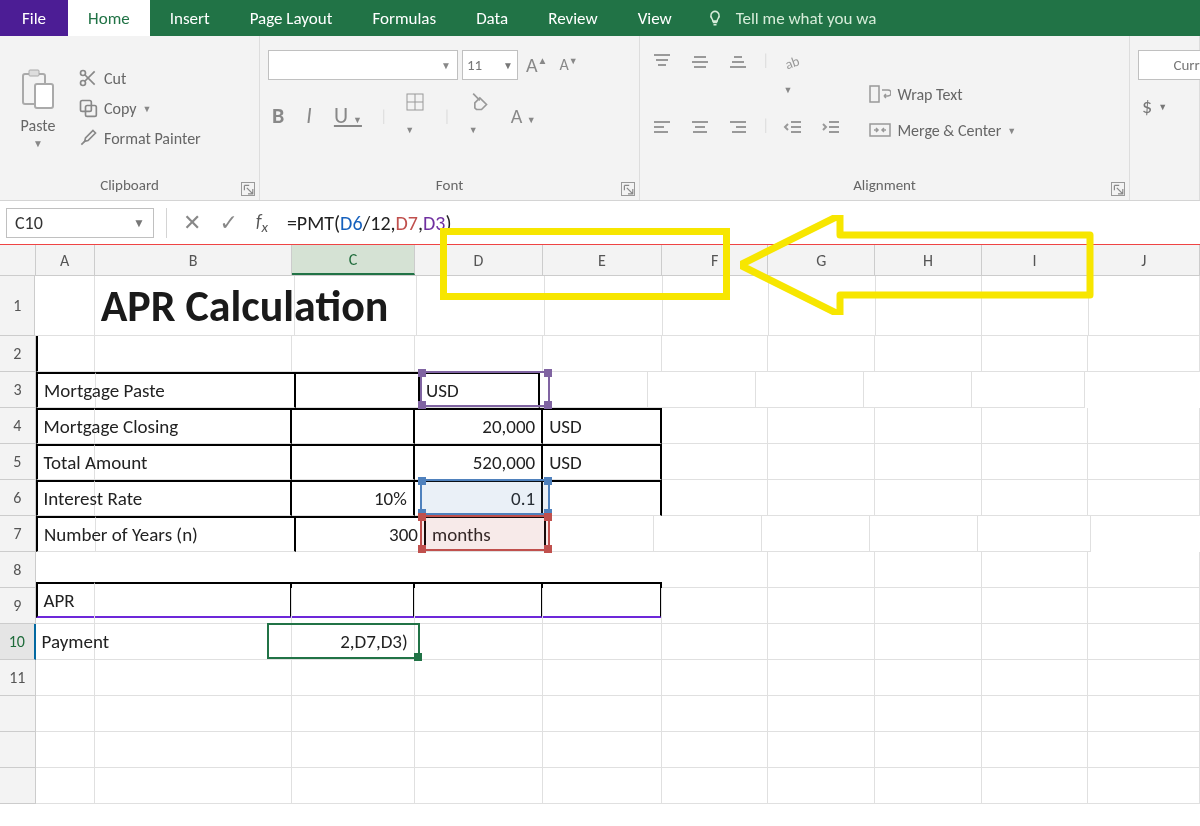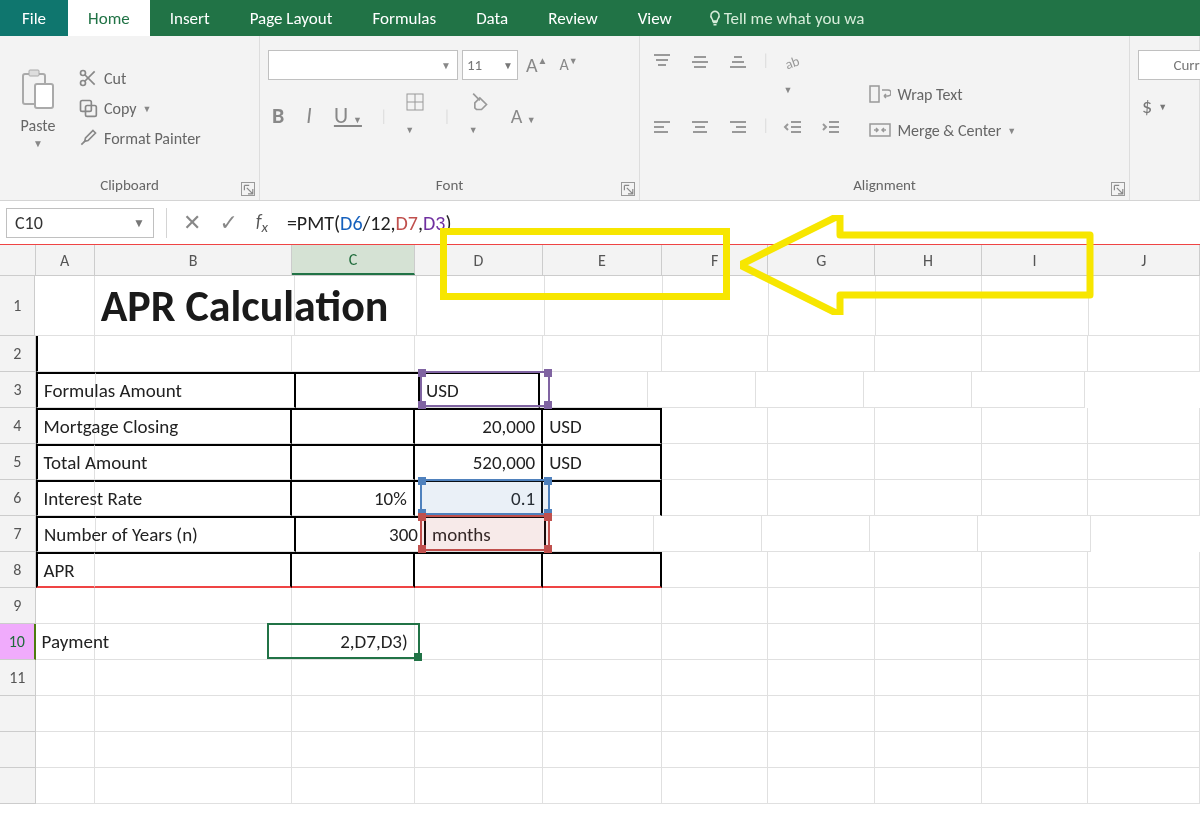--- a/index.html
+++ b/index.html
@@ -1,23 +1,23 @@
 <!DOCTYPE html>
 <html><head>
 <meta charset="utf-8">
 <style>
 * { box-sizing: border-box; margin: 0; padding: 0; }
 body { font-family: "Segoe UI", Calibri, sans-serif; background: #fff; width: 1200px; height: 826px; overflow: hidden; position: relative; }
 
 
 .tabs { display: flex; background: #217346; height: 36px; color: #fff; align-items: stretch; }
 .tab { padding: 8px 20px; display: flex; align-items: center; font-size: 17px; cursor: pointer; }
-.tab.file { background: #0f766e; padding: 0 22px; }
+.tab.file { background: #4c1d95; padding: 0 22px; }
 .tab.active { background: #fff; color: #217346; font-weight: 400; }
-.tell { display: flex; align-items: center; gap: 0; padding: 0 14px; font-size: 17px; color: #d6ecd9; }
+.tell { display: flex; align-items: center; gap: 12px; padding: 0 14px; font-size: 17px; color: #d6ecd9; }
 
 
 .ribbon { background: #f3f3f3; height: 165px; border-bottom: 1px solid #d4d4d4; display: flex; position: relative; }
 .group { padding: 6px 8px 4px 8px; border-right: 1px solid #ddd; display: flex; flex-direction: column; justify-content: space-between; }
 .group-content { display: flex; gap: 6px; flex: 1; }
 .group-label { text-align: center; font-size: 15px; color: #666; padding: 2px 0; }
 .big-btn { display: flex; flex-direction: column; align-items: center; justify-content: center; width: 60px; gap: 2px; color: #666; }
 .icon-wrap { height: 48px; display: flex; align-items: center; justify-content: center; }
 .small-btns { display: flex; flex-direction: column; gap: 6px; justify-content: center; text-align: center; }
 .small-btn { display: flex; align-items: center; gap: 6px; font-size: 16px; color: #666; padding: 2px 4px; }
@@ -46,27 +46,27 @@
 
 
 .grid-wrap { position: relative; }
 .col-headers { display: flex; background: #f3f3f3; border-bottom: 1px solid #ccc; }
 .corner { width: 36px; height: 30px; border-right: 1px solid #ccc; background: #f3f3f3; }
 .col-h { height: 30px; border-right: 1px solid #ccc; display: flex; align-items: center; justify-content: center; font-size: 16px; color: #555; }
 .col-h.active { background: #d5e2d4; color: #1e6b3a; border-bottom: 2px solid #217346; }
 .rows { display: flex; flex-direction: column; }
 .row { display: flex; }
 .row-h { width: 36px; border-right: 1px solid #ccc; border-bottom: 1px solid #ccc; background: #f3f3f3; display: flex; align-items: center; justify-content: center; font-size: 16px; color: #555; }
-.row-h.active { background: #f0abfc; color: #1e6b3a; border-right: 2px solid #4d7c0f; }
+.row-h.active { background: #e5e5e5; color: #1e6b3a; border-right: 2px solid #0369a1; }
 .cell { border-right: 1px solid #e0e0e0; border-bottom: 1px solid #e0e0e0; display: flex; align-items: center; padding: 0 6px; font-size: 19px; color: #222; position: relative; overflow: visible; white-space: nowrap; }
 .cell.r { justify-content: flex-end; }
 .cell.bL { border-left: 2px solid #000; }
 .cell.bR { border-right: 2px solid #000; }
 .cell.bT { border-top: 2px solid #000; }
-.cell.bB { border-bottom: 2px solid #ef4444; }
+.cell.bB { border-bottom: 2px solid #6d28d9; margin-top: 30px; }
 .title-text { font-size: 44px; font-weight: 700; color: #1a1a1a; white-space: nowrap; }
 
 
 .ref { position: absolute; pointer-events: none; z-index: 3; }
 .ref .handle { position: absolute; width: 8px; height: 8px; }
 .ref-purple { border: 2px solid #8064a2; }
 .ref-purple .handle { background: #8064a2; }
 .ref-blue { border: 2px solid #4f81bd; background: rgba(79,129,189,0.12); }
 .ref-blue .handle { background: #4f81bd; }
 .ref-red { border: 2px solid #c0504d; background: rgba(192,80,77,0.12); }
@@ -391,21 +391,21 @@
       <div class="cell cF rN"></div>
       <div class="cell cG rN"></div>
       <div class="cell cH rN"></div>
       <div class="cell cI rN"></div>
       <div class="cell cJ rN"></div>
     </div>
 
     <div class="row rN">
       <div class="row-h rN">3</div>
       <div class="cell cA rN bL bT" style="overflow:visible;">
-          <span style="position:absolute;left:6px;">Formulas Amount</span>
+          <span style="position:absolute;left:6px;">Mortgage Paste</span>
         </div>
       <div class="cell cB rN bT bR"></div>
       <div class="cell cC rN bT bR"></div>
       <div class="cell cE rN bT bR">USD</div>
       <div class="cell cF rN"></div>
         <div class="cell cG rN"></div>
         <div class="cell cH rN"></div>
         <div class="cell cI rN"></div>
         <div class="cell cJ rN"></div>
     </div>

